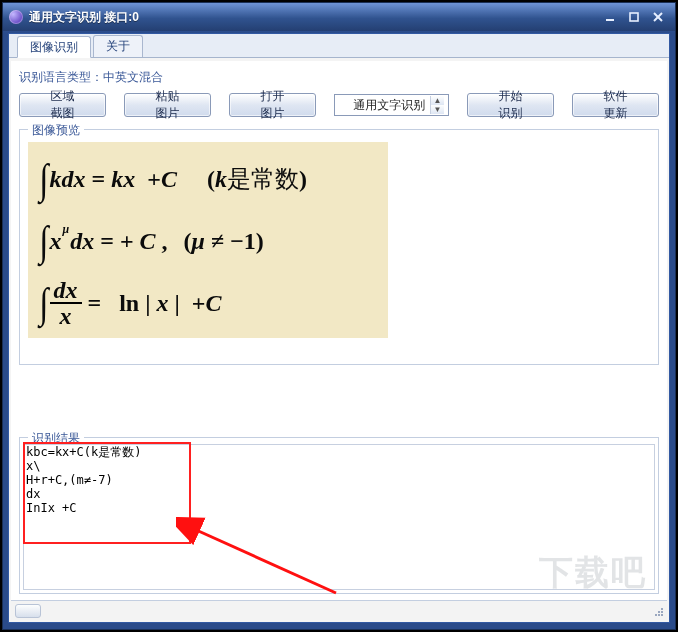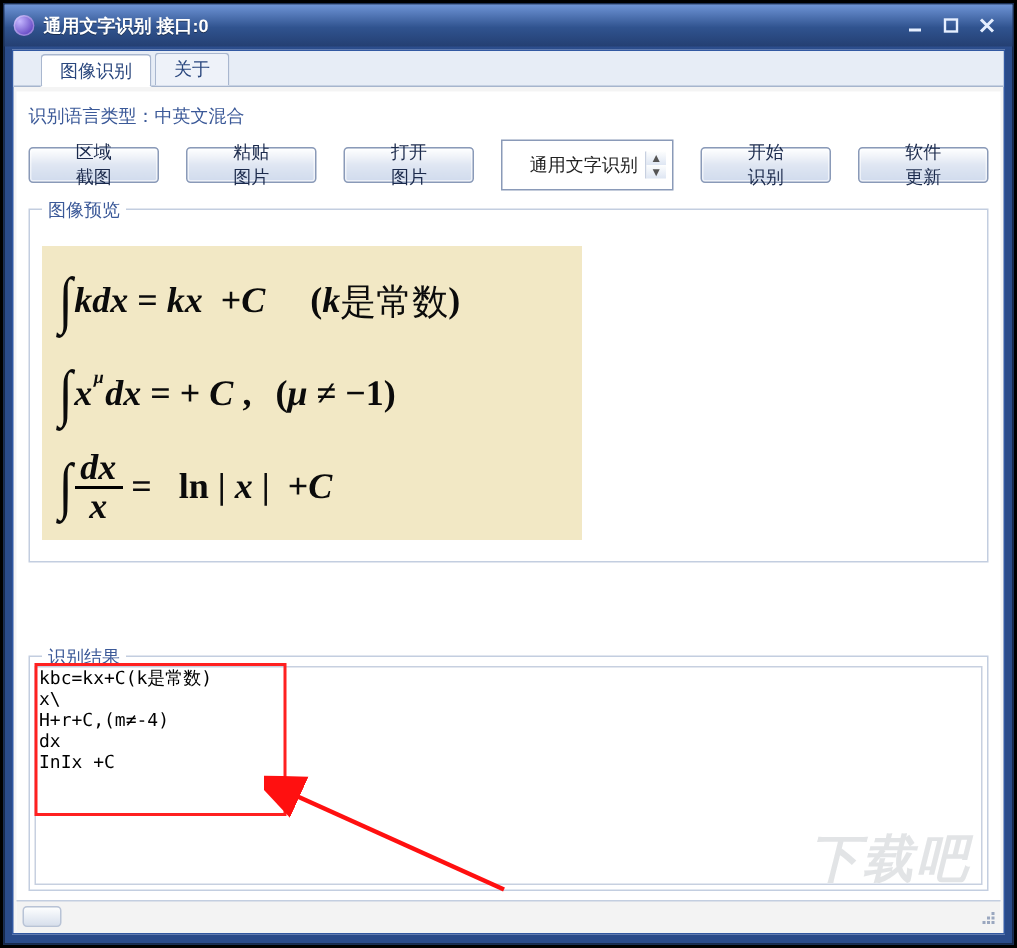--- a/index.html
+++ b/index.html
@@ -53,21 +53,21 @@
     background: #f4f4f4;
     border: 1px solid #3259a2;
   }
   
   .tabs-strip {
     height: 24px;
     border-bottom: 1px solid #a6b5cd;
     display: flex;
     align-items: flex-end;
     background: #e7edf6;
-    padding-left: 18px;
+    padding-left: 8px;
   }
   .tab {
     height: 22px;
     padding: 0 12px;
     border: 1px solid #a9b7cf;
     border-bottom: none;
     margin-right: 2px;
     display: flex; align-items: center;
     color: #29467d;
     background: #eef2f9;
@@ -106,21 +106,21 @@
     border-radius: 3px;
     background: linear-gradient(to bottom, #ffffff, #dfe6f2 50%, #d0dbed 100%);
     color: #1b2a4c;
     font-size: 12px;
     padding: 0 28px;
     cursor: pointer;
     display:flex;align-items:center;justify-content:center;
     box-shadow: inset 0 0 0 1px rgba(255,255,255,0.6);
   }
   .combo {
-    width: 174px; height: 34px;
+    width: 174px; height: 22px;
     border: 1px solid #8a9ab8;
     background: #fff;
     display: flex; align-items: center;
     padding: 0 4px 0 18px;
     color: #222;
     font-size: 12px;
     position: relative;
   }
   .combo .spinner {
     width: 14px; height: 18px;
@@ -129,21 +129,21 @@
   }
   .combo .spinner div{
     flex:1;display:flex;align-items:center;justify-content:center;
     font-size:8px;color:#555;background:linear-gradient(to bottom,#fdfefe,#dee6f3);
   }
   
   .group {
     border: 1px solid #c3cee0;
     margin-top: 12px;
     position: relative;
-    padding: 24px 8px 8px 8px;
+    padding: 12px 8px 8px 8px;
   }
   .group-title {
     position: absolute;
     top: -8px; left: 8px;
     padding: 0 4px;
     background: #ffffff;
     color: #3b5998;
     font-size: 12px;
   }
   .preview-box {
@@ -214,21 +214,20 @@
   .annot-arrow{
     position:absolute;left:165px;top:456px;width:170px;height:80px;pointer-events:none;
   }
   .watermark{
     position:absolute;right:20px;bottom:24px;
     font-size:34px;font-weight:bold;color:#d4d7da;
     font-family:"Microsoft YaHei",sans-serif;
     opacity:0.65;
     letter-spacing:2px;
     pointer-events:none;
-    font-style:italic;
   }
 </style>
 </head>
 <body>
 
 <div class="window">
 
   <div class="titlebar">
     <div class="app-icon"></div>
     <div class="titlebar-title">通用文字识别 接口:0</div>
@@ -334,21 +333,21 @@
             <span class="rm">+</span>
               <span class="bi">C</span>
           </div>
         </div>
       </div>
 
       <div class="results-group">
         <div class="group-title">识别结果</div>
         <div class="results-text">kbc=kx+C(k是常数)
 x\
-H+r+C,(m≠-4)
+H+r+C,(m≠-7)
 dx
 InIx +C
 </div>
       </div>
 
       <div class="statusbar">
         <div class="status-grip"></div>
         <div class="right-grip">
           <svg width="12" height="12">
               <g fill="#9aa7bf">

